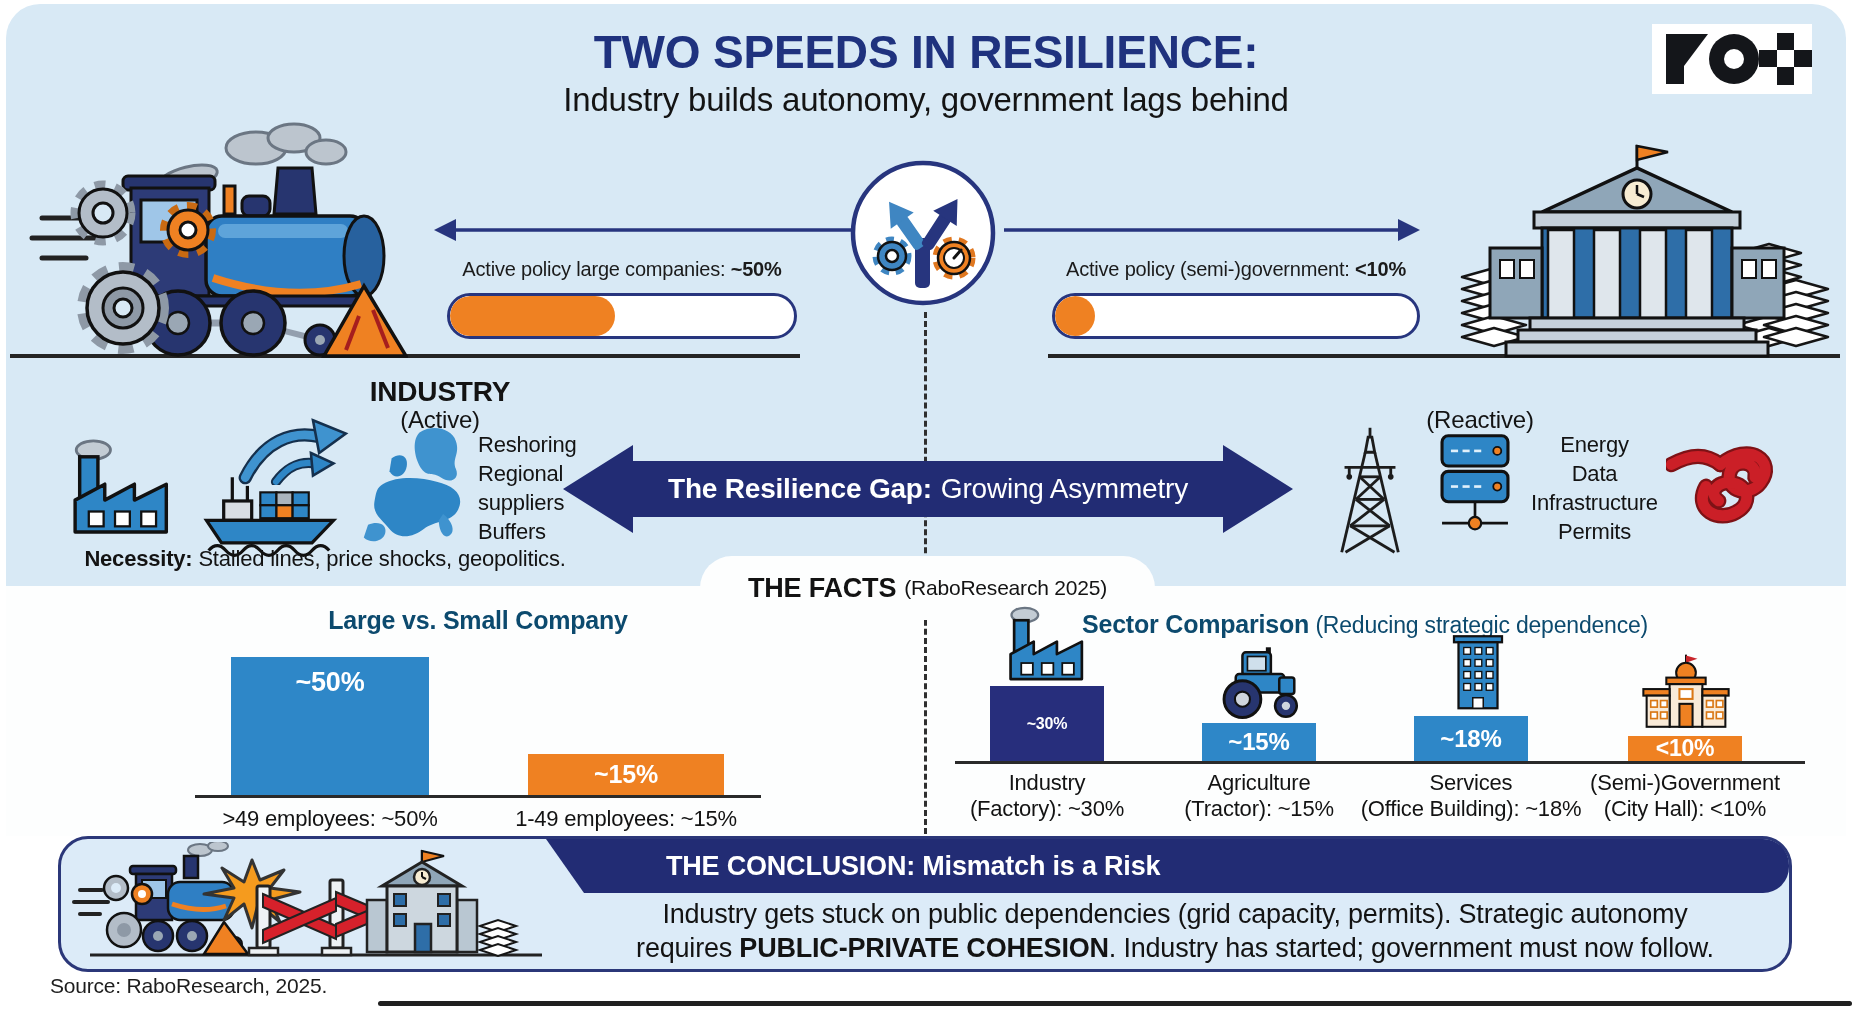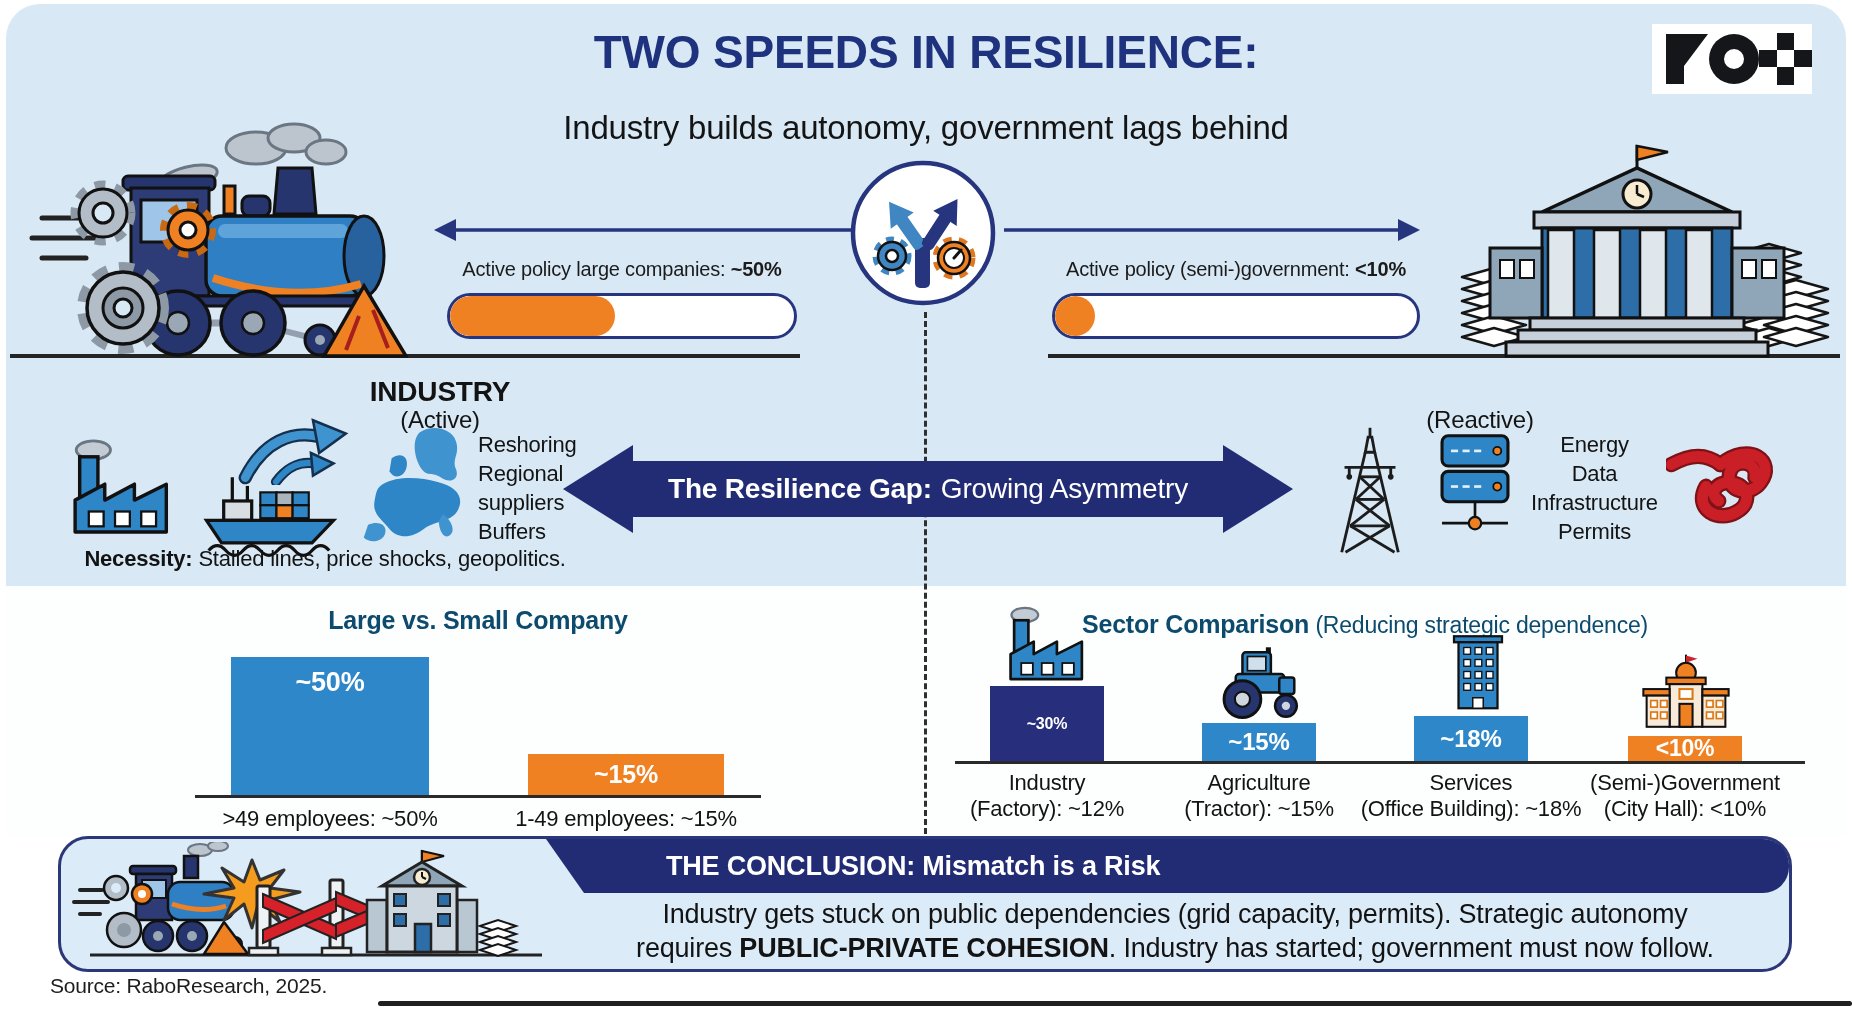--- a/index.html
+++ b/index.html
@@ -4,21 +4,21 @@
 <style>
   html,body{margin:0;padding:0;background:#fff;}
   body{font-family:"Liberation Sans", sans-serif; letter-spacing:-0.2px; color:#161616;}
   #canvas{position:relative;width:1852px;height:1012px;overflow:hidden;background:#fff;}
   .abs{position:absolute;}
   .nowrap{white-space:nowrap;}
   .center{text-align:center;}
   .top-panel{left:6px;top:4px;width:1840px;height:582px;background:#d8e9f5;border-radius:34px 34px 0 0;z-index:0;}
   .facts-bg{left:6px;top:586px;width:1840px;height:250px;background:#fdfefe;z-index:0;}
   .page-title{left:0;top:26px;width:1852px;font-size:46px;font-weight:800;color:#1f327e;line-height:52px;z-index:2;}
-  .page-subtitle{left:0;top:80px;width:1852px;font-size:33px;color:#141414;line-height:40px;z-index:2;margin-top:28px;}
+  .page-subtitle{left:0;top:80px;width:1852px;font-size:33px;color:#141414;line-height:40px;z-index:2;}
   .logo-box{left:1652px;top:24px;width:160px;height:70px;background:#fff;z-index:3;}
   .policy-label{font-size:20px;color:#1b1b1b;z-index:2;}
   .policy-label b{font-weight:700;}
   .progress-track{height:46px;background:#fff;border:3.5px solid #27357e;border-radius:26px;box-sizing:border-box;z-index:2;overflow:hidden;}
   .progress-fill{height:100%;background:#ef8122;border-radius:20px;}
   .ground-line{height:3.5px;background:#242424;z-index:1;}
   .dashed-divider{left:924px;top:312px;height:522px;width:0;border-left:3.5px dashed #2f2f2f;z-index:1;}
   .block-heading{font-size:28px;font-weight:800;color:#131313;z-index:2;}
   .block-mode{font-size:24px;color:#131313;z-index:2;}
   .item-list{font-size:22px;line-height:29px;color:#131313;z-index:2;}
@@ -340,20 +340,24 @@
       <path d="M44,62 C30,88 58,102 78,90 C96,80 90,60 72,58 C56,56 46,70 58,78"></path>
     </g>
     <g fill="none" stroke="#cb1f27" stroke-width="12" stroke-linecap="round">
       <path d="M6,38 C28,26 44,26 60,38"></path>
       <path d="M60,38 C92,12 122,34 104,58 C92,74 66,68 70,48 C74,30 102,34 98,52"></path>
       <path d="M44,62 C30,88 58,102 78,90 C96,80 90,60 72,58 C56,56 46,70 58,78"></path>
     </g>
   </svg>
 
 
+  <div class="abs facts-tab nowrap">
+    <span class="h">THE FACTS</span>
+    <span class="s">(RaboResearch 2025)</span>
+  </div>
 
   <div class="abs chart-title center nowrap" style="left:278px;top:606px;width:400px;">Large vs. Small Company</div>
   <div class="abs bar top-label" style="left: 231px; bottom: 217px; width: 198px; height: 138px; background: rgb(46, 135, 200);">
     <span class="val" style="font-size:27px;">~50%</span>
   </div>
   <div class="abs bar" style="left: 528px; bottom: 217px; width: 196px; height: 41px; background: rgb(239, 129, 34);">
     <span class="val" style="font-size:25px;">~15%</span>
   </div>
   <div class="abs axis" style="left:195px;top:795px;width:566px;"></div>
   <div class="abs axis-label center nowrap" style="left:210px;top:806px;width:240px;">&gt;49 employees: ~50%</div>
@@ -432,21 +436,21 @@
   <div class="abs bar" style="left: 1414px; bottom: 251px; width: 114px; height: 45px; background: rgb(46, 135, 200);">
     <span class="val" style="font-size:24px;">~18%</span>
   </div>
   <div class="abs bar" style="left: 1628px; bottom: 251px; width: 114px; height: 25px; background: rgb(239, 129, 34);">
     <span class="val" style="font-size:23px;">&lt;10%</span>
   </div>
   <div class="abs axis" style="left:955px;top:761px;width:850px;"></div>
 
   <div class="abs axis-label center nowrap" style="left:927px;top:770px;width:240px;">
     <div>Industry</div>
-    <div>(Factory): ~12%</div>
+    <div>(Factory): ~30%</div>
   </div>
   <div class="abs axis-label center nowrap" style="left:1139px;top:770px;width:240px;">
     <div>Agriculture</div>
     <div>(Tractor): ~15%</div>
   </div>
   <div class="abs axis-label center nowrap" style="left:1351px;top:770px;width:240px;">
     <div>Services</div>
     <div>(Office Building): ~18%</div>
   </div>
   <div class="abs axis-label center nowrap" style="left:1565px;top:770px;width:240px;">

